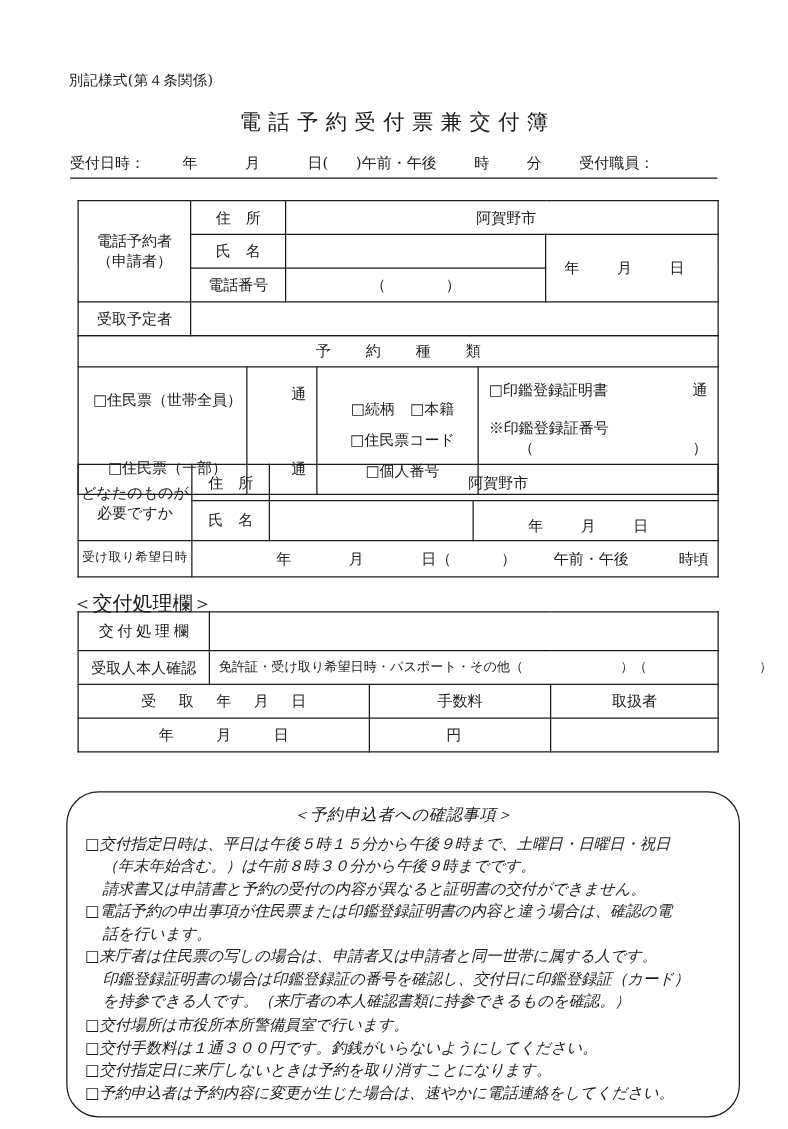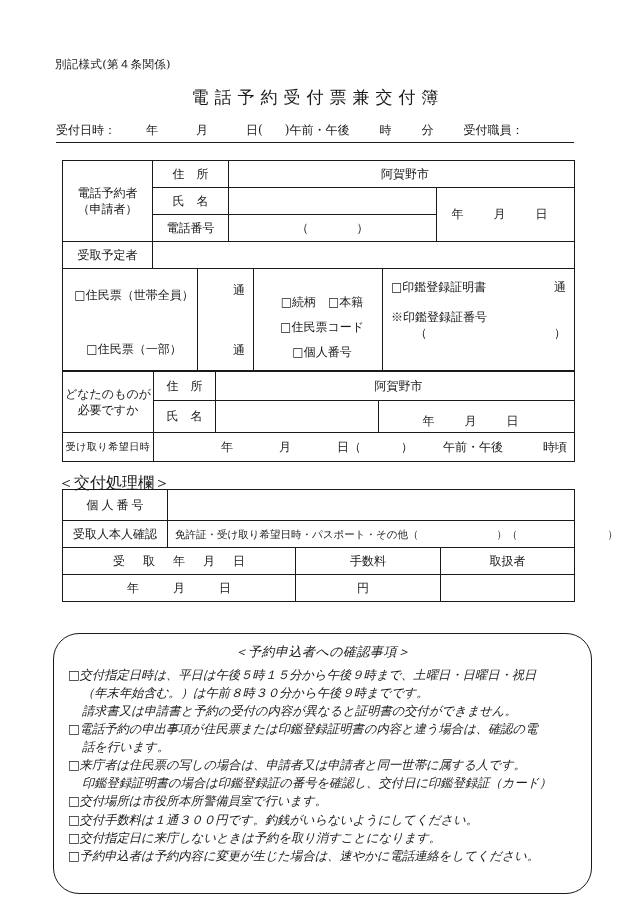--- a/index.html
+++ b/index.html
@@ -205,20 +205,23 @@
 
   <table class="grid" id="tbl-type">
     <colgroup>
       <col style="width:135px">
         <col style="width:56px">
         <col style="width:129px">
         <col style="width:192px">
     </colgroup>
     <tbody>
       <tr>
+        <td colspan="4" class="type-head">予　約　種　類</td>
+      </tr>
+      <tr>
         <td class="chk-cell chk-tall">
           <div class="row" style="margin-top:9px">□住民票（世帯全員）</div>
           <div class="row" style="margin-top:38px">□住民票（一部）</div>
         </td>
         <td class="tsu-cell chk-tall">
           <span class="tsu-a" style="top:13px">通</span>
           <span class="tsu-b" style="bottom:11px">通</span>
         </td>
         <td class="chk-cell chk-tall">
           <div class="row" style="margin-top:19px">□続柄　□本籍</div>
@@ -274,21 +277,21 @@
 
   <table class="grid" id="tbl-proc">
     <colgroup>
       <col style="width:105px">
         <col style="width:128px">
         <col style="width:145px">
         <col style="width:134px">
     </colgroup>
     <tbody>
       <tr class="sig-row">
-        <td class="lbl-sp1">個人番号</td>
+        <td class="lbl-sp1">交付処理欄</td>
         <td colspan="3" class="pad-l"></td>
       </tr>
       <tr>
         <td>受取人本人確認</td>
         <td colspan="3" class="idline">
           <span>免許証・受け取り希望日時・パスポート・その他（</span><span class="gapA"></span><span>）（</span><span class="gapB"></span><span>）</span>
         </td>
       </tr>
       <tr>
         <td colspan="2" class="lbl-sp1">受　取　年　月　日</td>
@@ -315,20 +318,21 @@
       <li>
         <span class="cont">請求書又は申請書と予約の受付の内容が異なると証明書の交付ができません。</span>
       </li>
       <li>
         <span>□電話予約の申出事項が住民票または印鑑登録証明書の内容と違う場合は、確認の電</span>
         <span class="cont">話を行います。</span>
       </li>
       <li>
         <span>□来庁者は住民票の写しの場合は、申請者又は申請者と同一世帯に属する人です。</span>
         <span class="cont">印鑑登録証明書の場合は印鑑登録証の番号を確認し、交付日に印鑑登録証（カード）</span>
+        <span class="cont">を持参できる人です。（来庁者の本人確認書類に持参できるものを確認。）</span>
       </li>
       <li>
         <span>□交付場所は市役所本所警備員室で行います。</span>
       </li>
       <li>
         <span>□交付手数料は１通３００円です。釣銭がいらないようにしてください。</span>
       </li>
       <li>
         <span>□交付指定日に来庁しないときは予約を取り消すことになります。</span>
       </li>

